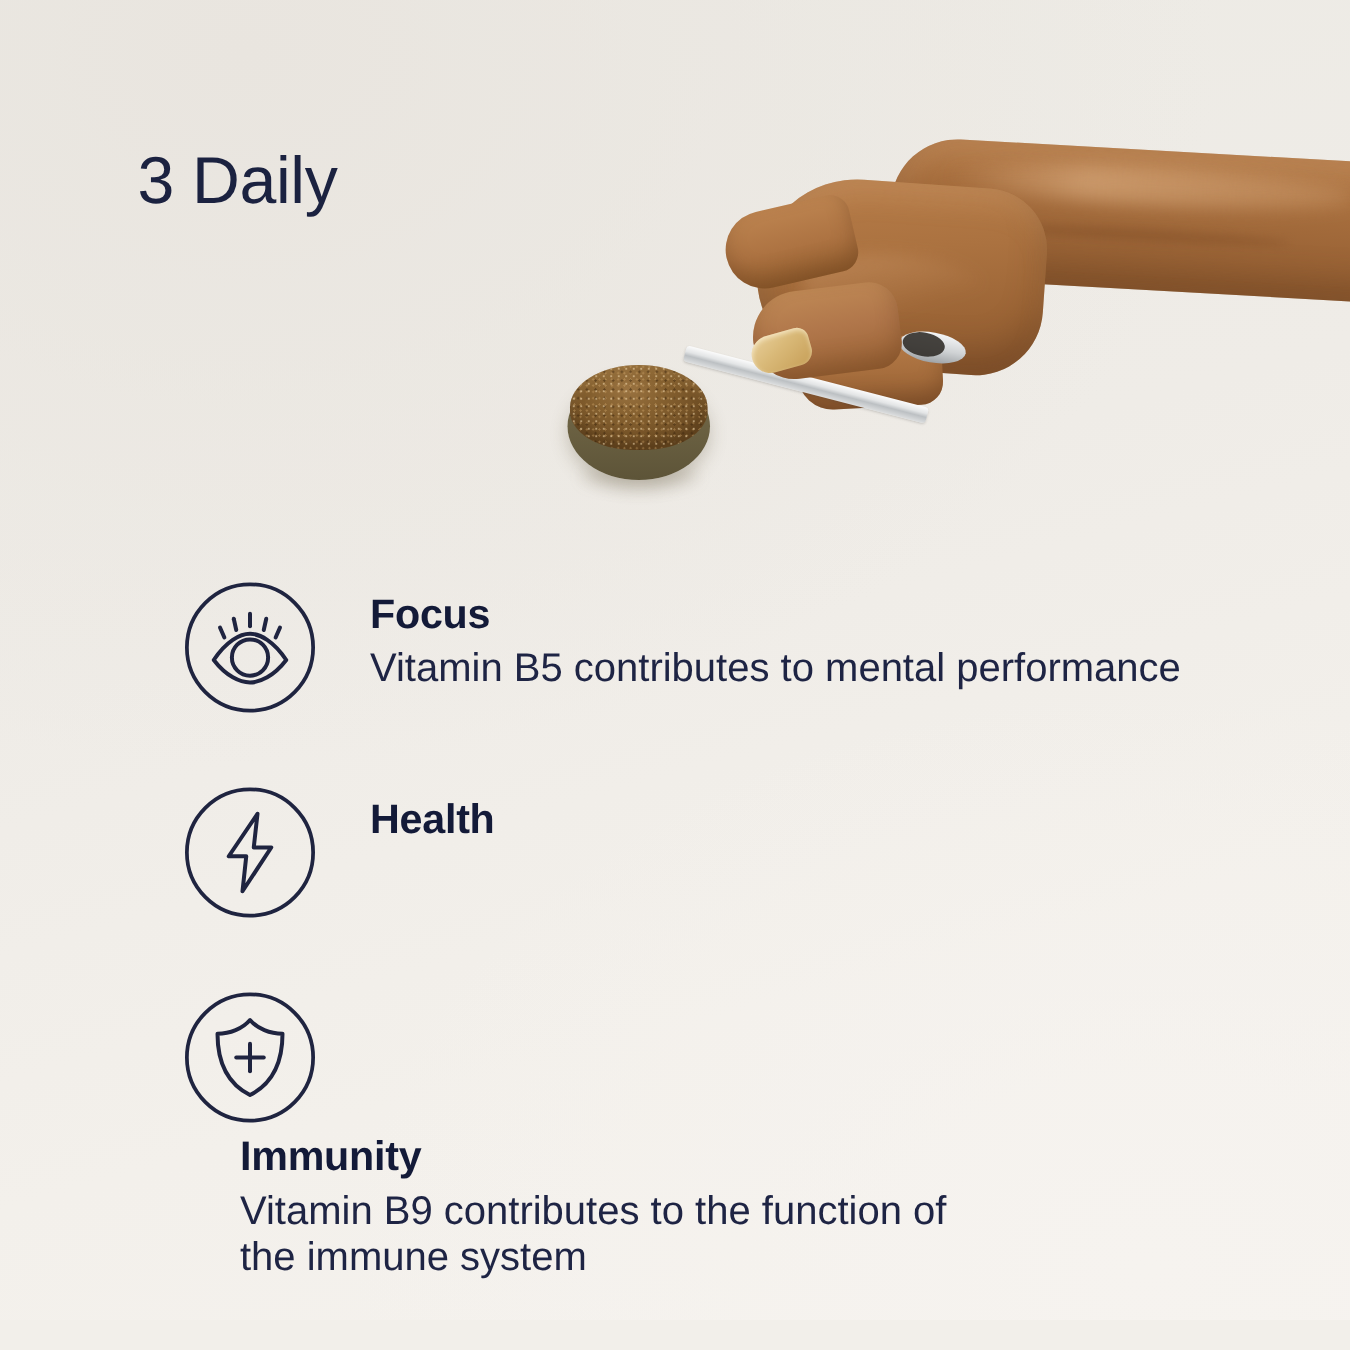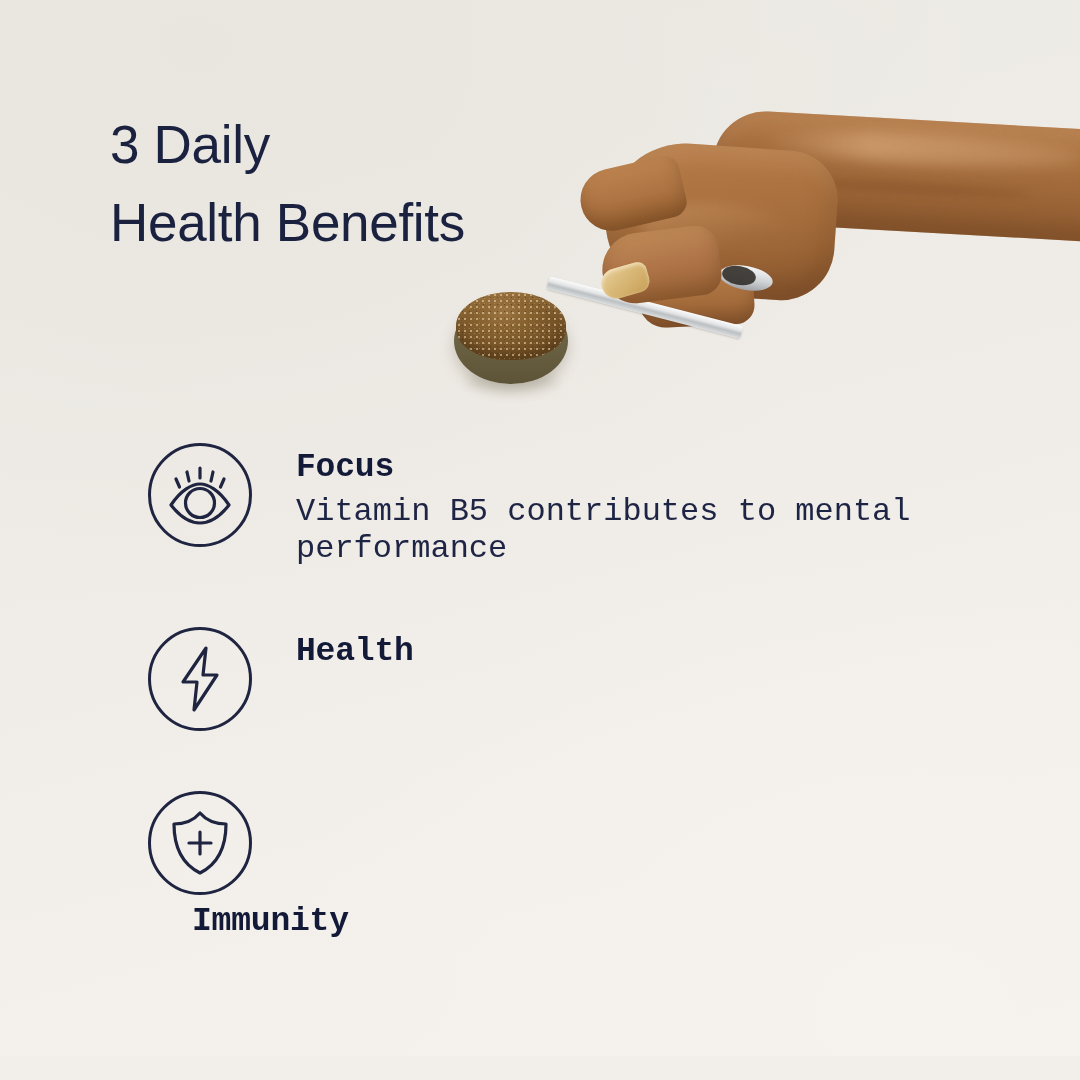--- a/index.html
+++ b/index.html
@@ -229,23 +229,22 @@
     height: 18px;
     border-radius: 50%;
     background: rgba(120,108,86,.20);
     filter: blur(6px);
   }
 
   
   .benefits {
     position: absolute;
     left: 148px;
-    top: 441px;
+    top: 464px;
     width: 860px;
-    font-family: Liberation Mono, monospace;
   }
   .benefit {
     position: relative;
     display: flex;
     align-items: flex-start;
     margin-bottom: 58px;
   }
   .benefit:last-child { margin-bottom: 0; flex-direction: column; }
 
   .icon-badge {
@@ -285,21 +284,20 @@
   .benefit-row-energy .benefit-desc { max-width: 648px; }
   .benefit-row-immunity .benefit-desc { max-width: 580px; }
 </style>
 </head>
 <body>
 
 <div id="canvas">
 
   <div class="headline">
     <div>3 Daily</div>
-    <div class="headline-line-2">Health Benefits</div>
   </div>
 
   <div class="photo">
     <div class="forearm">
       <div class="forearm-hi"></div>
       <div class="forearm-tendon"></div>
     </div>
     <div class="hand">
       <div class="hand-knuckles"></div>
     </div>
@@ -351,17 +349,18 @@
     <div class="benefit benefit-row-immunity">
       <div class="icon-badge">
         <svg width="64" height="68" viewBox="0 0 64 68" fill="none" stroke="#1f2440" stroke-width="3.2" stroke-linecap="round" stroke-linejoin="round">
           <path d="M32 4 C26 11, 16 15, 6 15 C6 38, 14 55, 32 64 C50 55, 58 38, 58 15 C48 15, 38 11, 32 4 Z"></path>
           <path d="M32 23 L32 45"></path>
           <path d="M21 34 L43 34"></path>
         </svg>
       </div>
       <div class="benefit-text">
         <div class="benefit-title">Immunity</div>
+        <div class="benefit-desc">Vitamin B9 contributes to the function of the immune system</div>
       </div>
     </div>
 
   </div>
 </div>
 
 </body></html>

